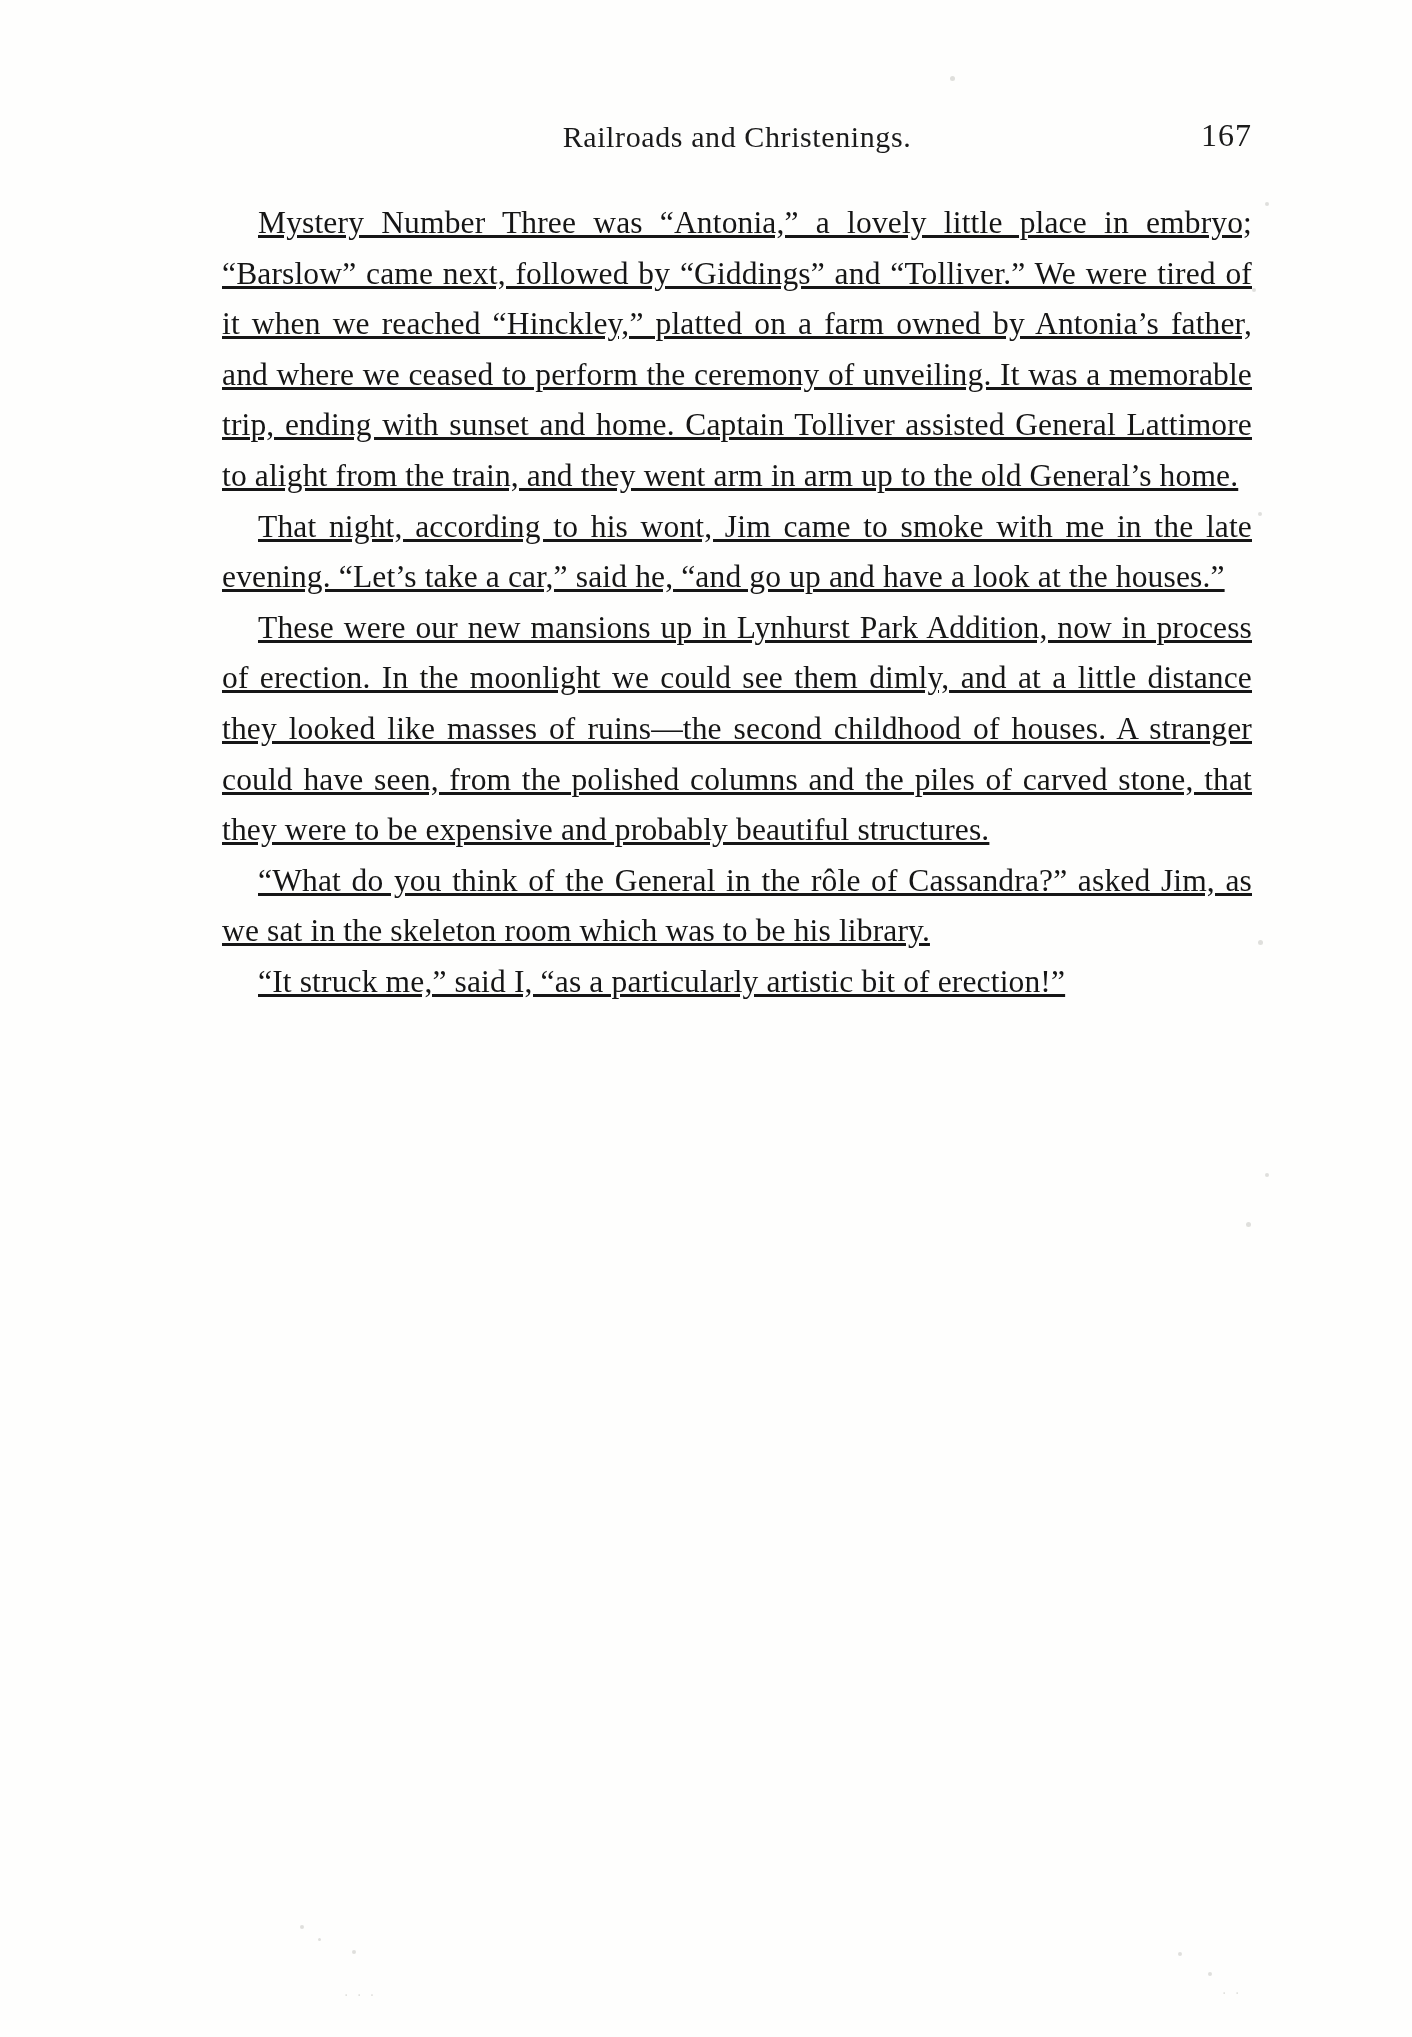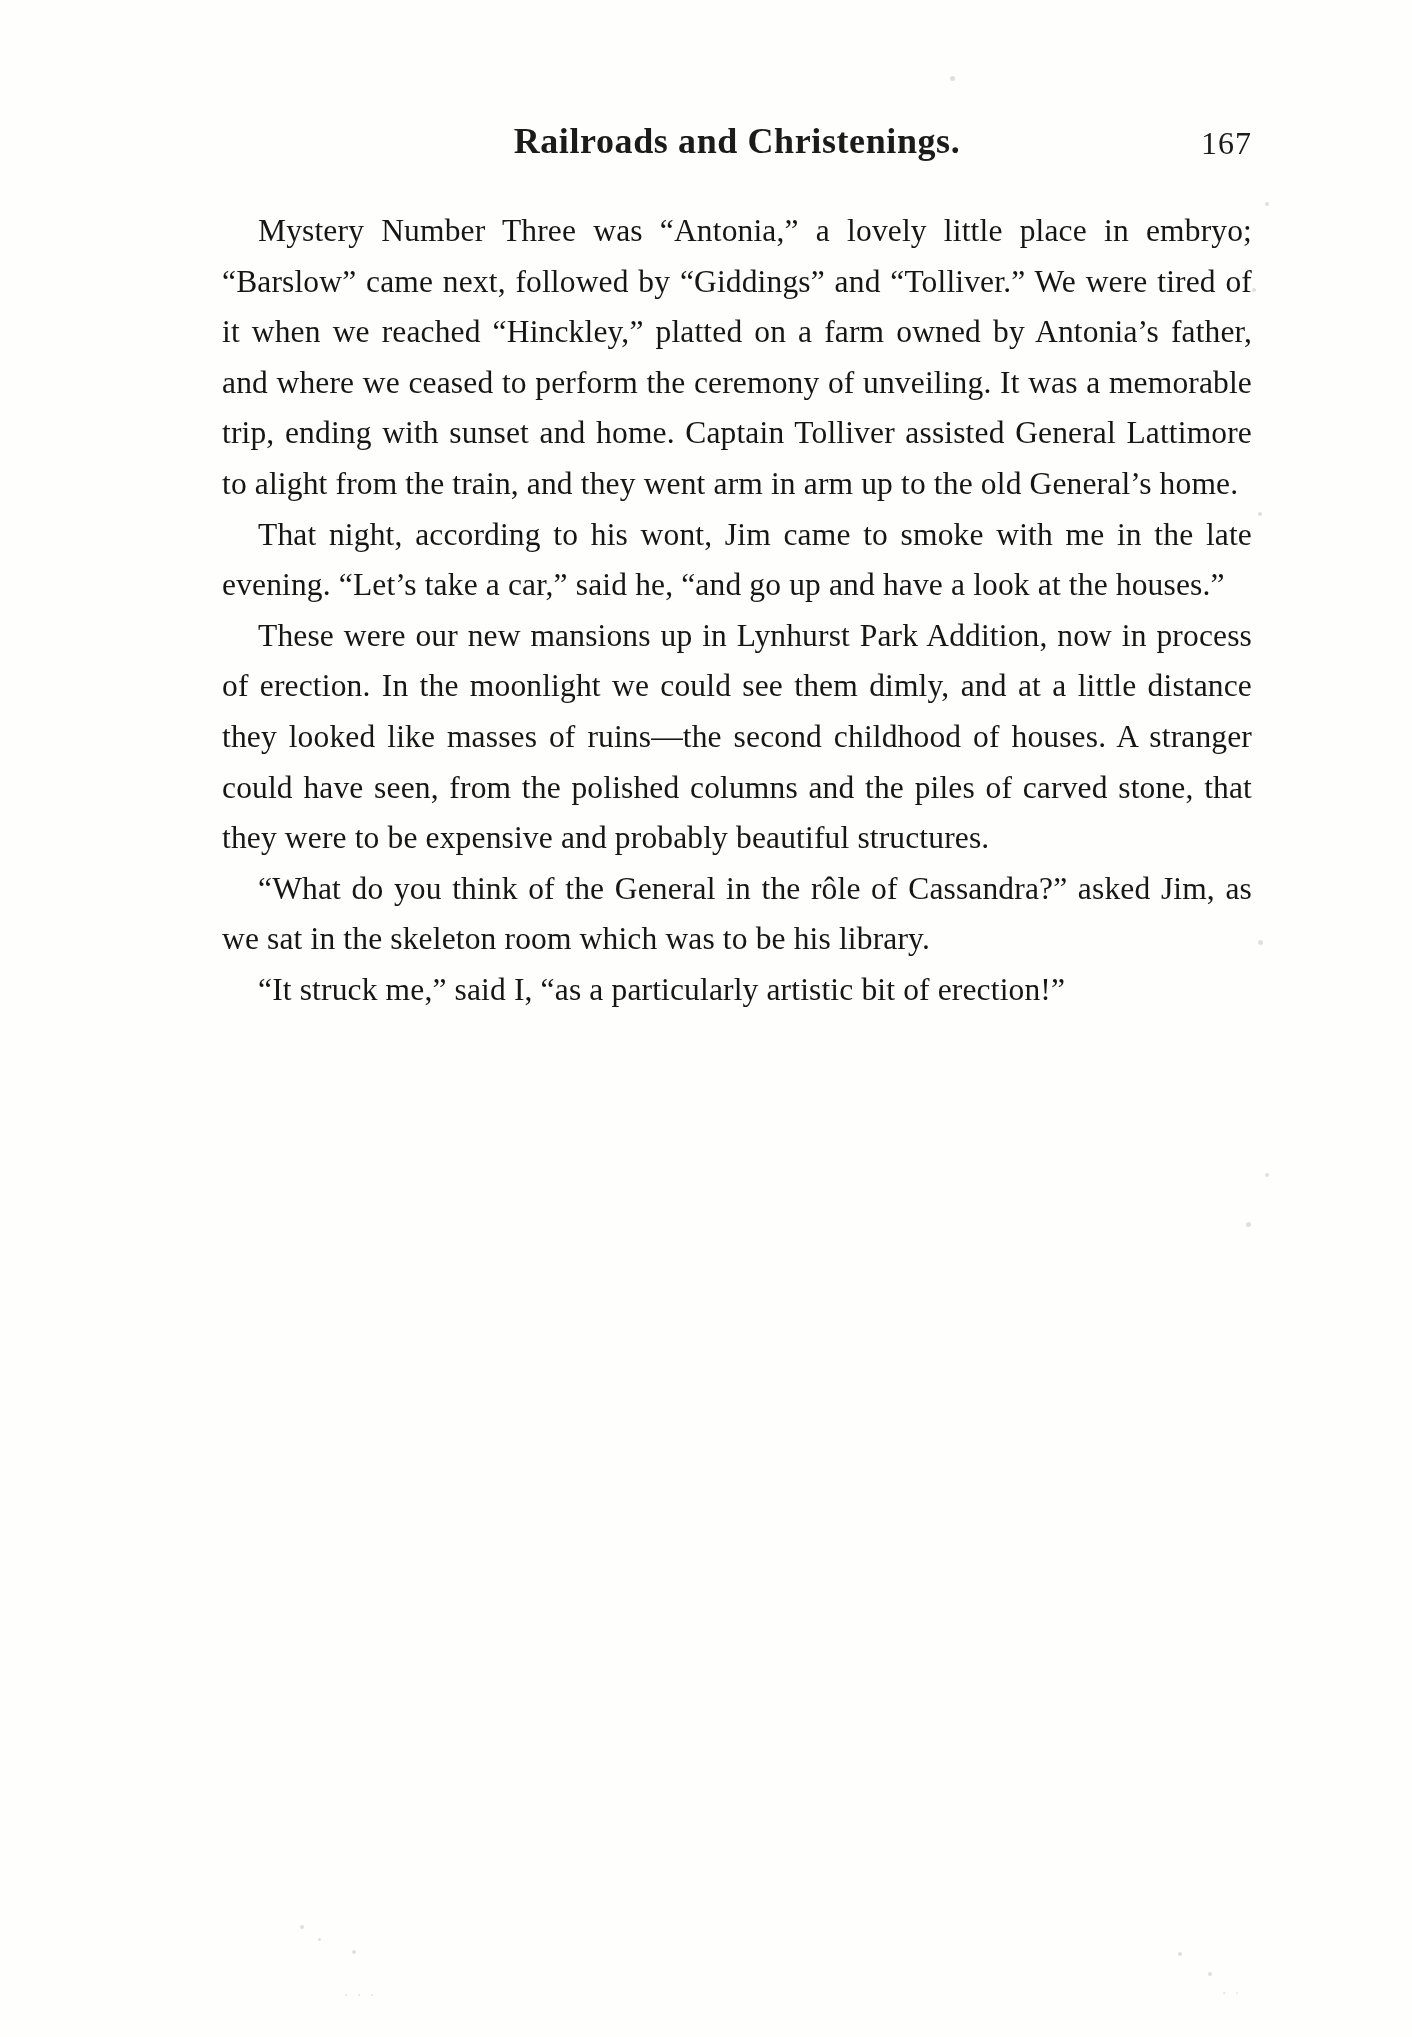--- a/index.html
+++ b/index.html
@@ -30,23 +30,23 @@
     width: 1030px;
   }
   .header-line {
     display: flex;
     align-items: baseline;
     justify-content: center;
     position: relative;
     margin-bottom: 44px;
   }
   .header-title {
-    font-size: 36px;
+    font-size: 30px;
     letter-spacing: 0.6px;
-    font-weight: 700;
+    font-weight: 400;
     white-space: nowrap;
     font-family: "Liberation Serif", serif;
   }
   .page-number {
     position: absolute;
     right: 0;
     bottom: 0;
     font-size: 32px;
     letter-spacing: 1px;
     font-weight: 400;
@@ -55,20 +55,21 @@
     font-size: 31.5px;
     line-height: 50.6px;
     text-align: justify;
     text-justify: inter-word;
     letter-spacing: 0.15px;
     color: #161616;
   }
   .body-text p {
     margin: 0;
     text-indent: 36px;
+    text-decoration: underline;
   }
   .body-text p:last-child {
     text-align: justify;
   }
   
   .speck {
     position: absolute;
     background: #d9d9d6;
     border-radius: 50%;
     opacity: 0.85;

